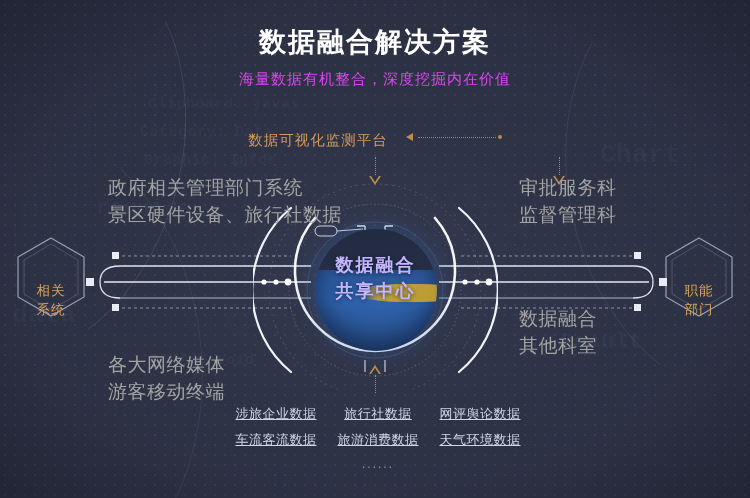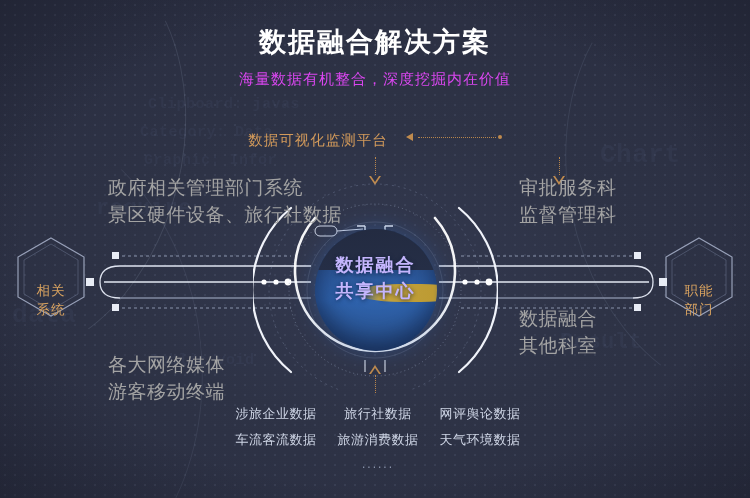--- a/index.html
+++ b/index.html
@@ -171,21 +171,21 @@
     font-size:18px;font-weight:bold;color:#c4b5fd;line-height:26px;letter-spacing:2px;
     text-shadow:0 1px 4px rgba(10,25,55,.8);
   }
 
   
   .data-grid{
     position:absolute;left:228px;top:405px;width:300px;
   }
   .data-grid .drow{display:flex;justify-content:space-between;margin-bottom:8px;}
   .data-grid .cell{
-    font-size:13px;color:#cfd6e6;white-space:nowrap;letter-spacing:.5px;width:96px;text-align:center;
+    font-size:13px;color:#cfd6e6;white-space:nowrap;letter-spacing:.5px;width:96px;text-align:center;text-decoration:underline;
   }
   .ellipsis{
     text-align:center;font-size:12px;color:#8d97ae;letter-spacing:2px;margin-top:2px;
   }
 </style>
 </head>
 <body>
 
 <div class="stage">
 

